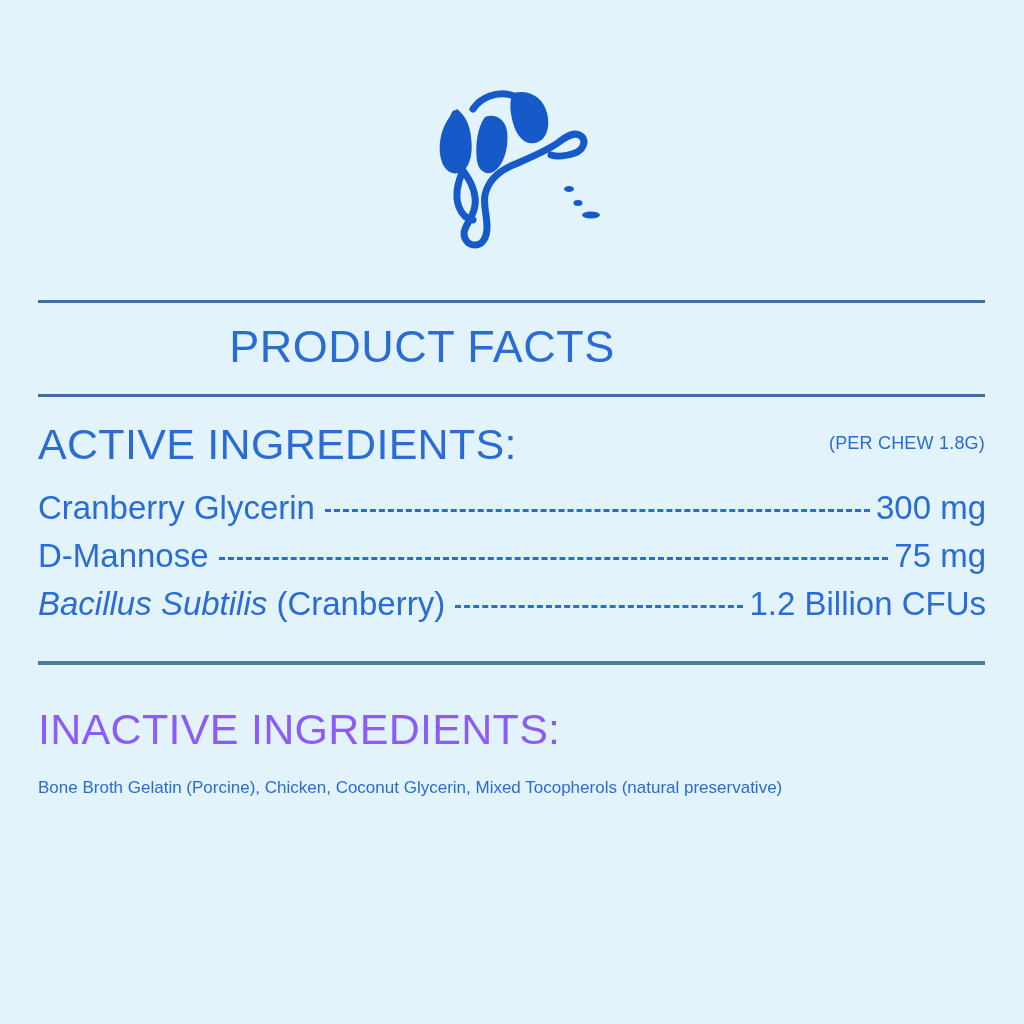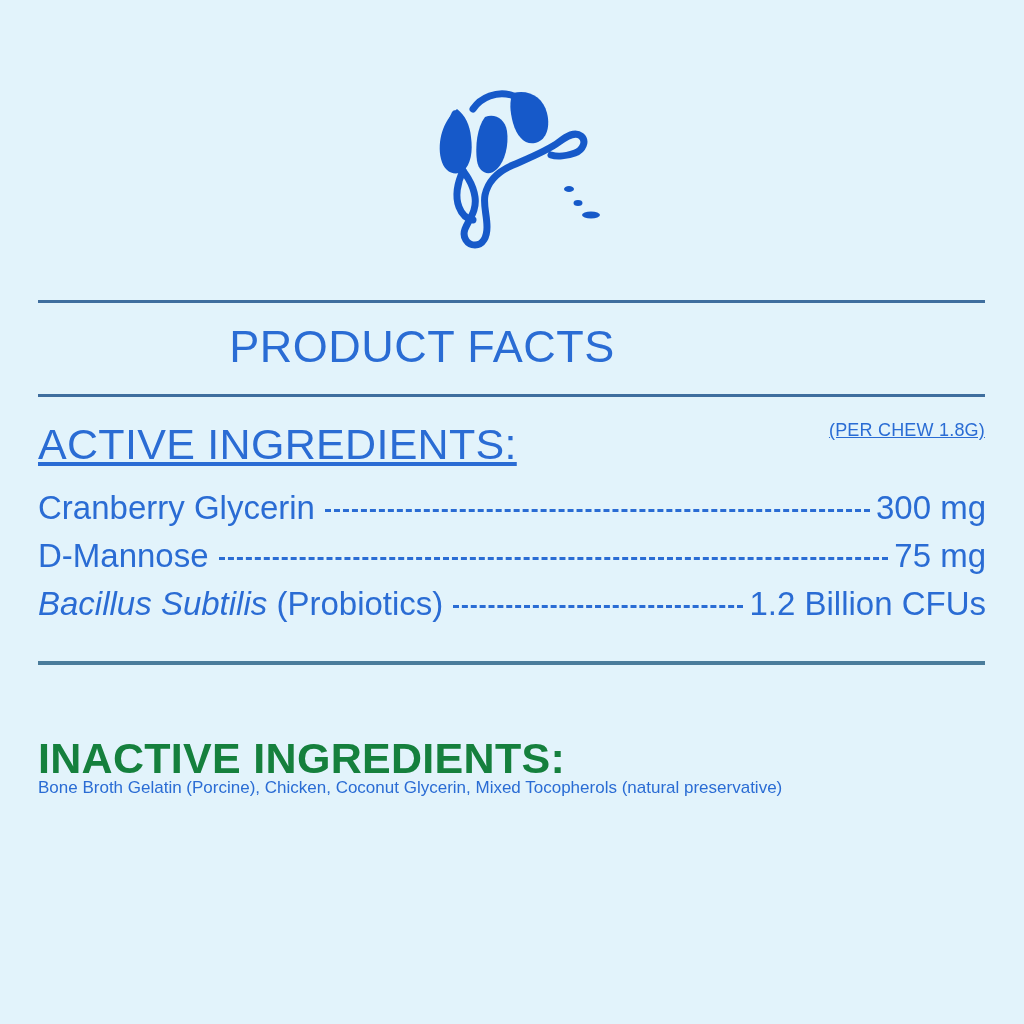--- a/index.html
+++ b/index.html
@@ -60,23 +60,22 @@
     line-height: 1;
   }
 
   
   #active-header-row {
     position: absolute;
     left: 38px;
     top: 423px;
     width: 947px;
     display: flex;
-    align-items: flex-start;
+    align-items: center;
     justify-content: space-between;
-    text-decoration: underline;
   }
   #active-heading {
     font-size: 43px;
     font-weight: 400;
     letter-spacing: 0.3px;
     color: #2a6cd4;
     line-height: 1;
   }
   #per-chew-note {
     font-size: 18px;
@@ -117,25 +116,24 @@
     overflow: hidden;
   }
   .ing-value { flex: 0 0 auto; }
 
   
   #inactive-heading {
     position: absolute;
     left: 38px;
     top: 708px;
     font-size: 43px;
-    font-weight: 700;
+    font-weight: 400;
     letter-spacing: 0.3px;
-    color: #15803d;
-    line-height: 1;
-    margin-top: 29px;
+    color: #8b5cf6;
+    line-height: 1;
   }
   #inactive-body {
     position: absolute;
     left: 38px;
     top: 768px;
     width: 830px;
     font-size: 17px;
     line-height: 40px;
     color: #2a6cd4;
   }
@@ -200,21 +198,21 @@
     <div class="ing-row">
       <span class="ing-name">
         <span class="sci"></span><span>D-Mannose</span>
       </span>
       <span class="ing-leader"></span>
       <span class="ing-value">75 mg</span>
     </div>
 
     <div class="ing-row">
       <span class="ing-name">
-        <span class="sci">Bacillus Subtilis</span><span> (Probiotics)</span>
+        <span class="sci">Bacillus Subtilis</span><span> (Cranberry)</span>
       </span>
       <span class="ing-leader"></span>
       <span class="ing-value">1.2 Billion CFUs</span>
     </div>
 
   </div>
 
   <div class="divider" id="divider-bottom"></div>
 
   <div id="inactive-heading">INACTIVE INGREDIENTS:</div>

